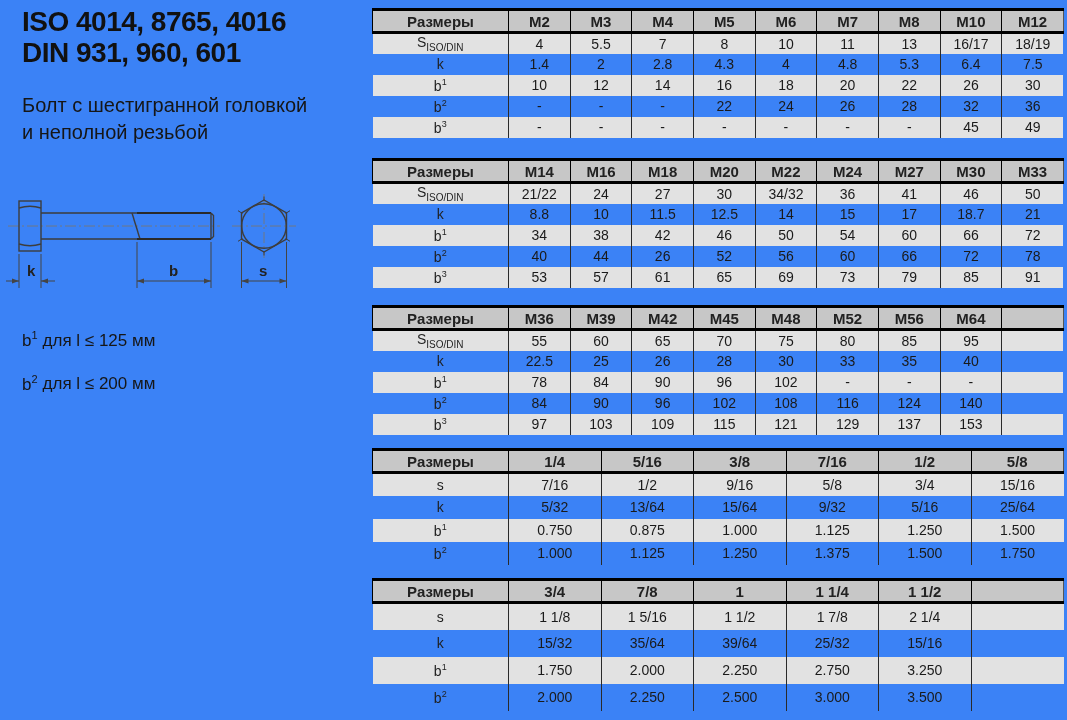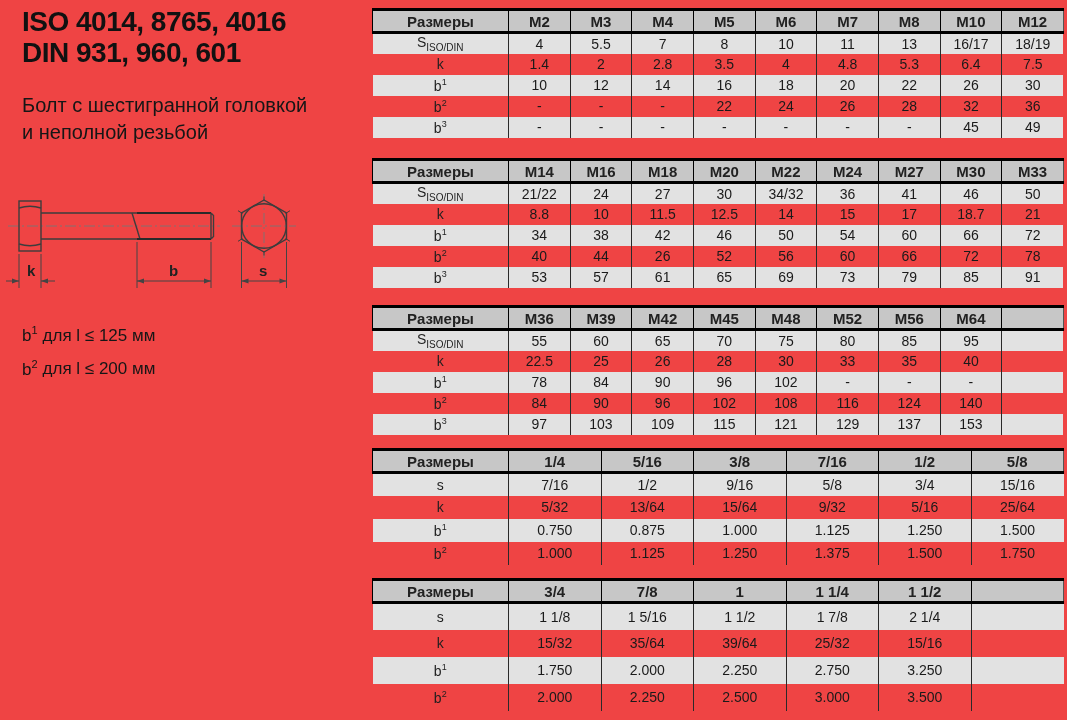--- a/index.html
+++ b/index.html
@@ -4,37 +4,37 @@
 <style>
   * { margin: 0; padding: 0; box-sizing: border-box; }
   html, body { background: #ffffff; }
   body {
     font-family: "Liberation Sans", "DejaVu Sans", sans-serif;
     color: #1a1a1a;
     width: 1067px; height: 720px;
     position: relative;
     overflow: hidden;
   }
-  .page { position: absolute; inset: 0; background: #ef4444; }
+  .page { position: absolute; inset: 0; background: #3b82f6; }
 
   
   .left-panel { position: absolute; left: 0; top: 0; width: 370px; height: 720px; }
   .title-block {
     position: absolute; left: 22px; top: 6px;
     font-size: 28px; font-weight: 700; letter-spacing: -0.5px;
     line-height: 31px; color: #111;
   }
   .subtitle-block {
     position: absolute; left: 22px; top: 92px;
     font-size: 20px; font-weight: 400; line-height: 27px; color: #161616;
   }
   .drawing-wrap { position: absolute; left: 6px; top: 192px; width: 322px; height: 118px; }
   .notes {
     position: absolute; left: 22px; top: 316px;
-    font-size: 17px; line-height: 28px; color: #161616;
+    font-size: 17px; line-height: 39px; color: #161616;
   }
   .note-line .nb { font-weight: 400; }
   .note-line sup { font-size: 11px; }
   .note-line .nt { margin-left: 5px; }
 
   
   .tables-col { position: absolute; left: 372px; top: 0; width: 691px; height: 720px; }
   table.dim-table {
     position: absolute; left: 0; width: 691px;
     border-collapse: collapse; table-layout: fixed;
@@ -181,21 +181,21 @@
             <td>11</td>
             <td>13</td>
             <td>16/17</td>
             <td>18/19</td>
           </tr>
           <tr>
             <td class="row-label"><span>k</span></td>
             <td>1.4</td>
             <td>2</td>
             <td>2.8</td>
-            <td>3.5</td>
+            <td>4.3</td>
             <td>4</td>
             <td>4.8</td>
             <td>5.3</td>
             <td>6.4</td>
             <td>7.5</td>
           </tr>
           <tr class="band">
             <td class="row-label"><span>b</span><sup>1</sup></td>
             <td>10</td>
             <td>12</td>

